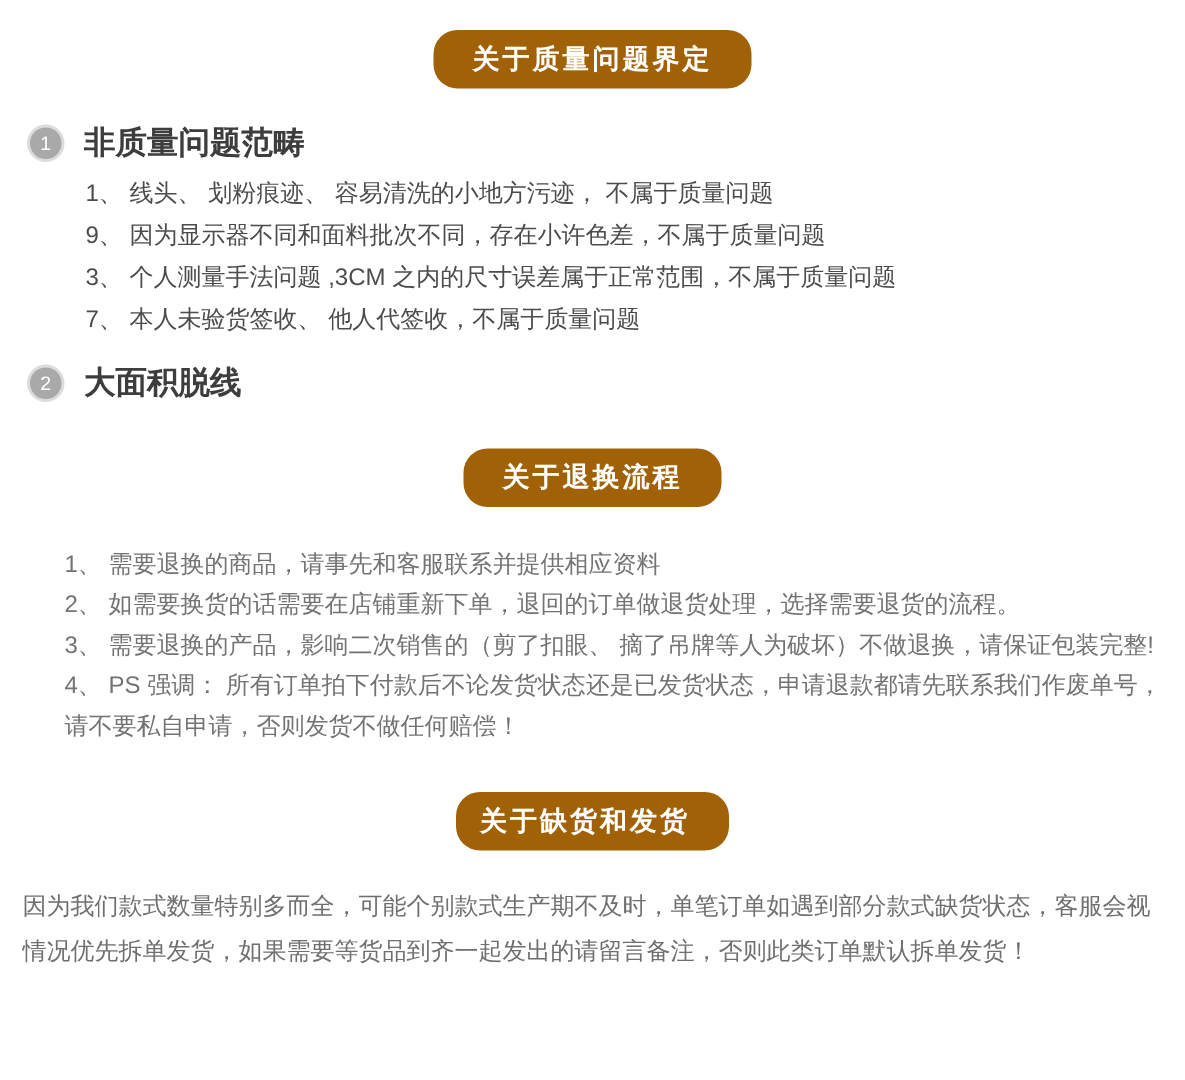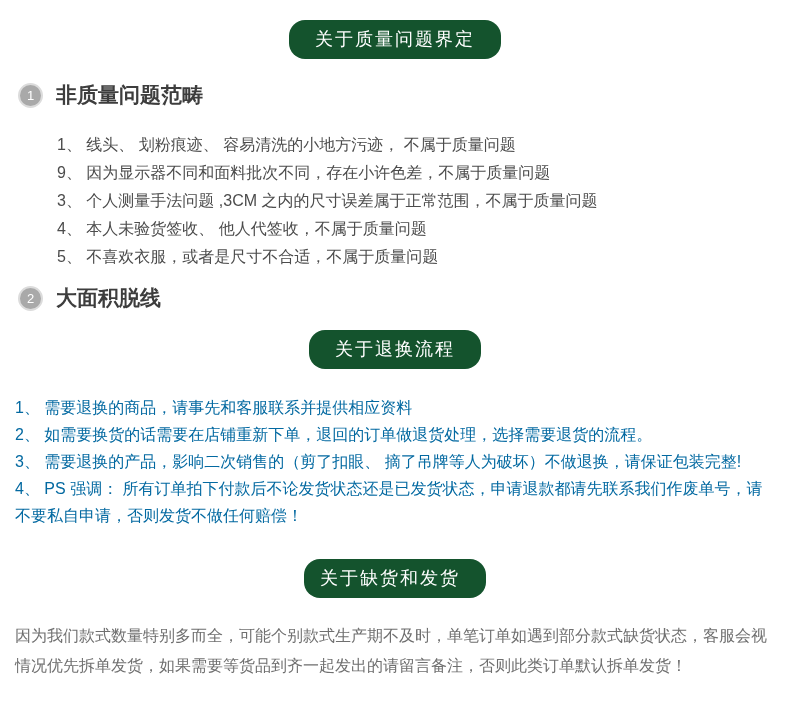--- a/index.html
+++ b/index.html
@@ -14,31 +14,31 @@
     font-family: "Liberation Sans", "DejaVu Sans", sans-serif;
   }
   .page {
     position: relative;
     width: 790px;
     height: 720px;
   }
   .pill {
     width: fit-content;
     margin: 0 auto;
-    background: #14532d;
+    background: #a16207;
     color: #ffffff;
     font-size: 18px;
-    font-weight: normal;
+    font-weight: bold;
     letter-spacing: 2px;
     padding: 7px 26px 8px;
     border-radius: 16px;
     text-align: center;
   }
   .pill-1 { margin-top: 20px; }
-  .pill-2 { margin-top: 18px; }
+  .pill-2 { margin-top: 30px; }
   .pill-3 { margin-top: 30px; padding-left: 16px; }
 
   .group-heading {
     display: flex;
     align-items: center;
     gap: 13px;
     margin: 22px 0 0 18px;
   }
   .group-heading.second { margin-top: 13px; }
   .badge {
@@ -53,40 +53,41 @@
     text-align: center;
     flex: 0 0 auto;
   }
   .group-title {
     font-size: 21px;
     font-weight: bold;
     color: #3d3d3d;
   }
   ul.items {
     list-style: none;
-    margin: 22px 0 0 57px;
+    margin: 7px 0 0 57px;
     padding: 0;
   }
   ul.items li {
     font-size: 16px;
     color: #4c4c4c;
     line-height: 28px;
     white-space: nowrap;
   }
   ul.items.second li { line-height: 29px; }
 
   ul.wide-items {
     list-style: none;
     margin: 25px 14px 0 15px;
     padding: 0;
   }
   ul.wide-items li {
     font-size: 16px;
-    color: #0369a1;
+    color: #737373;
     line-height: 27px;
+    margin-left: 28px;
   }
   .paragraph {
     margin: 23px 14px 0 15px;
     font-size: 16px;
     color: #6f6f6f;
     line-height: 30px;
   }
 </style>
 </head>
 <body>
@@ -99,22 +100,21 @@
 
   <div class="group">
     <div class="group-heading">
       <span class="badge">1</span>
       <span class="group-title">非质量问题范畴</span>
     </div>
     <ul class="items">
       <li>1、 线头、 划粉痕迹、 容易清洗的小地方污迹， 不属于质量问题</li>
       <li>9、 因为显示器不同和面料批次不同，存在小许色差，不属于质量问题</li>
       <li>3、 个人测量手法问题 ,3CM 之内的尺寸误差属于正常范围，不属于质量问题</li>
-      <li>4、 本人未验货签收、 他人代签收，不属于质量问题</li>
-      <li>5、 不喜欢衣服，或者是尺寸不合适，不属于质量问题</li>
+      <li>7、 本人未验货签收、 他人代签收，不属于质量问题</li>
     </ul>
   </div>
 
   <div class="group">
     <div class="group-heading second">
       <span class="badge">2</span>
       <span class="group-title">大面积脱线</span>
     </div>
   </div>
 

